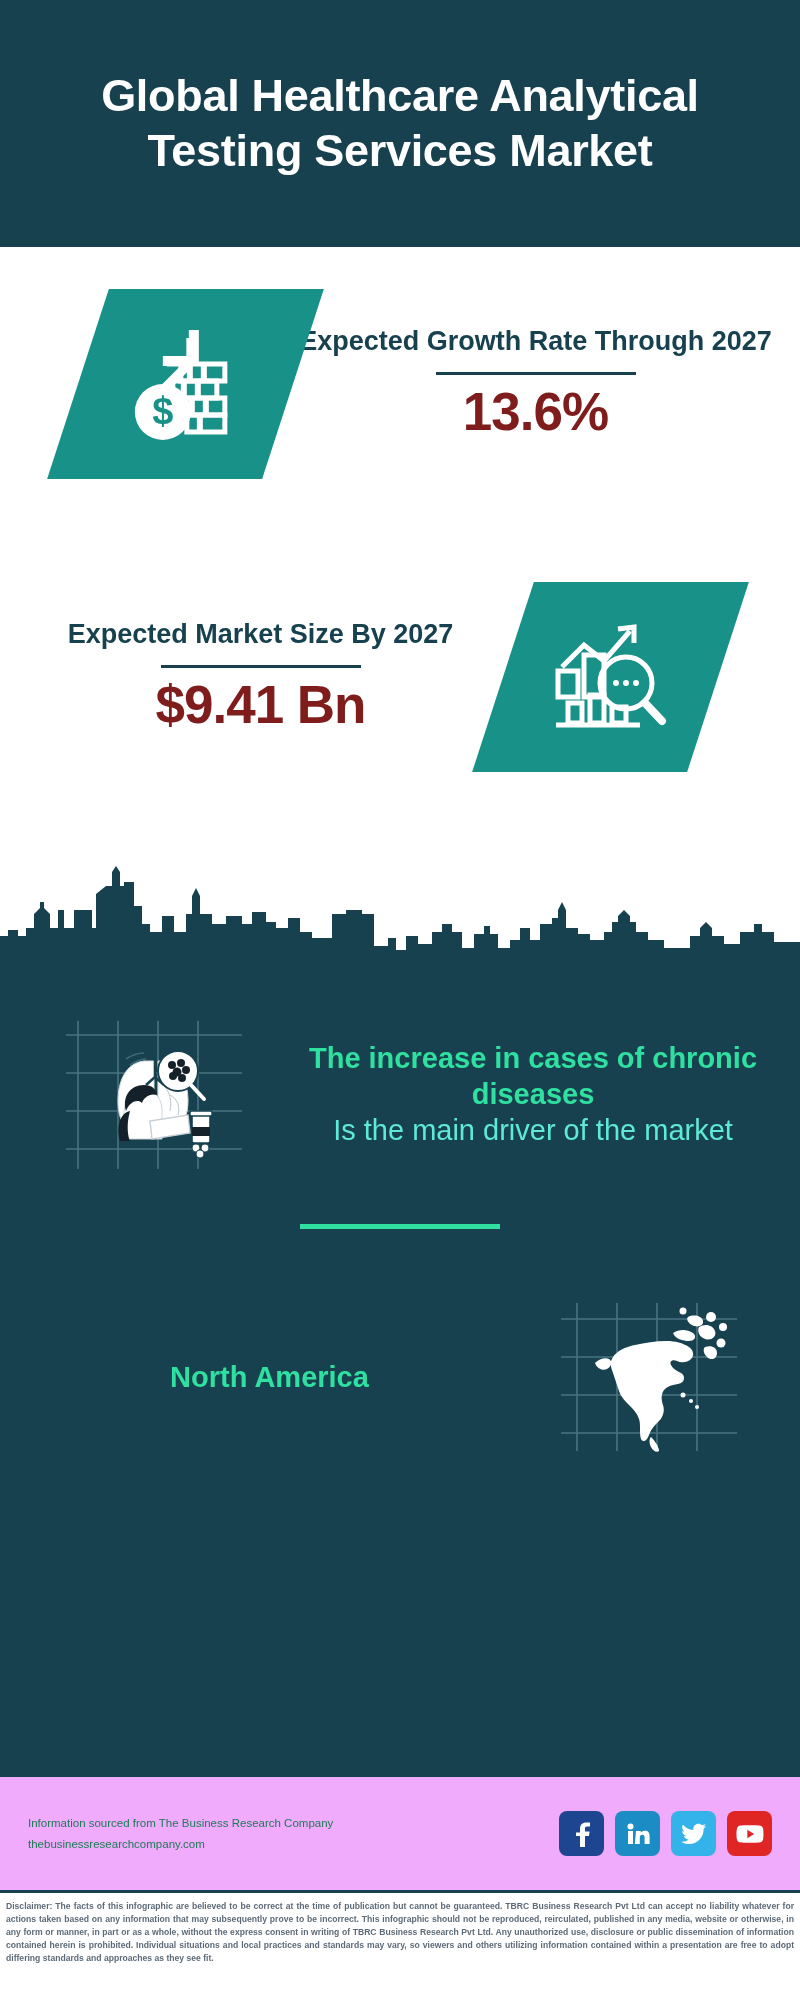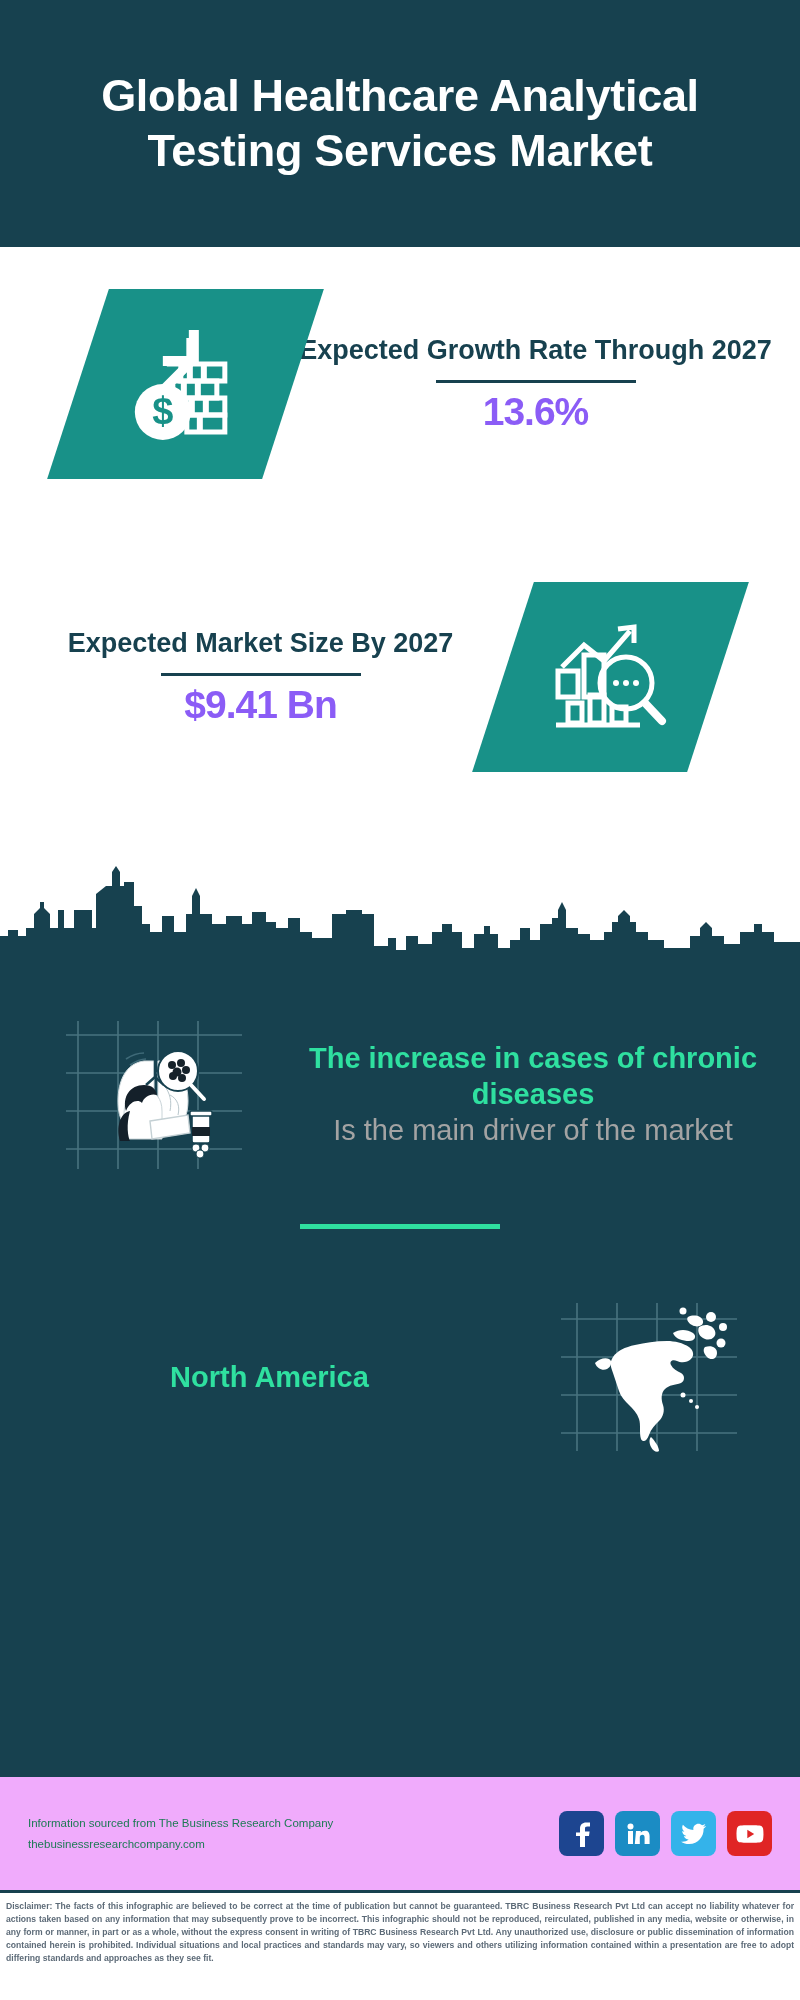--- a/index.html
+++ b/index.html
@@ -64,22 +64,22 @@
     font-weight:bold;
     line-height:1.28;
   }
   .stat-rule {
     width:200px;
     height:3px;
     background:#17414f;
     margin:13px auto 6px auto;
   }
   .stat-value {
-    color:#8b5cf6;
-    font-size:39px;
+    color:#7f1d1d;
+    font-size:53px;
     font-weight:bold;
     line-height:1.18;
     letter-spacing:-1px;
   }
 
   .row1 .para { margin-left:78px; }
   .row1 .stat-text { padding-right:22px; }
   .row2 .stat-text { padding-left:18px;text-align:center; }
   .row2 .para { margin-right:82px; }
 
@@ -109,21 +109,21 @@
 
   .illus { width:190px; height:160px; flex:none; position:relative; }
   .fact-copy { flex:1; text-align:center; padding:0 22px; }
   .fact-head {
     color:#2fe0a0;
     font-size:29px;
     font-weight:bold;
     line-height:1.25;
   }
   .fact-sub {
-    color:#a3a3a3;
+    color:#5eead4;
     font-size:29px;
     font-weight:normal;
     line-height:1.3;
   }
   .fact-1 .illus { margin-left:60px; }
   .fact-2 .illus { margin-right:55px; }
 
   .divider {
     position:absolute;
     top:247px;

